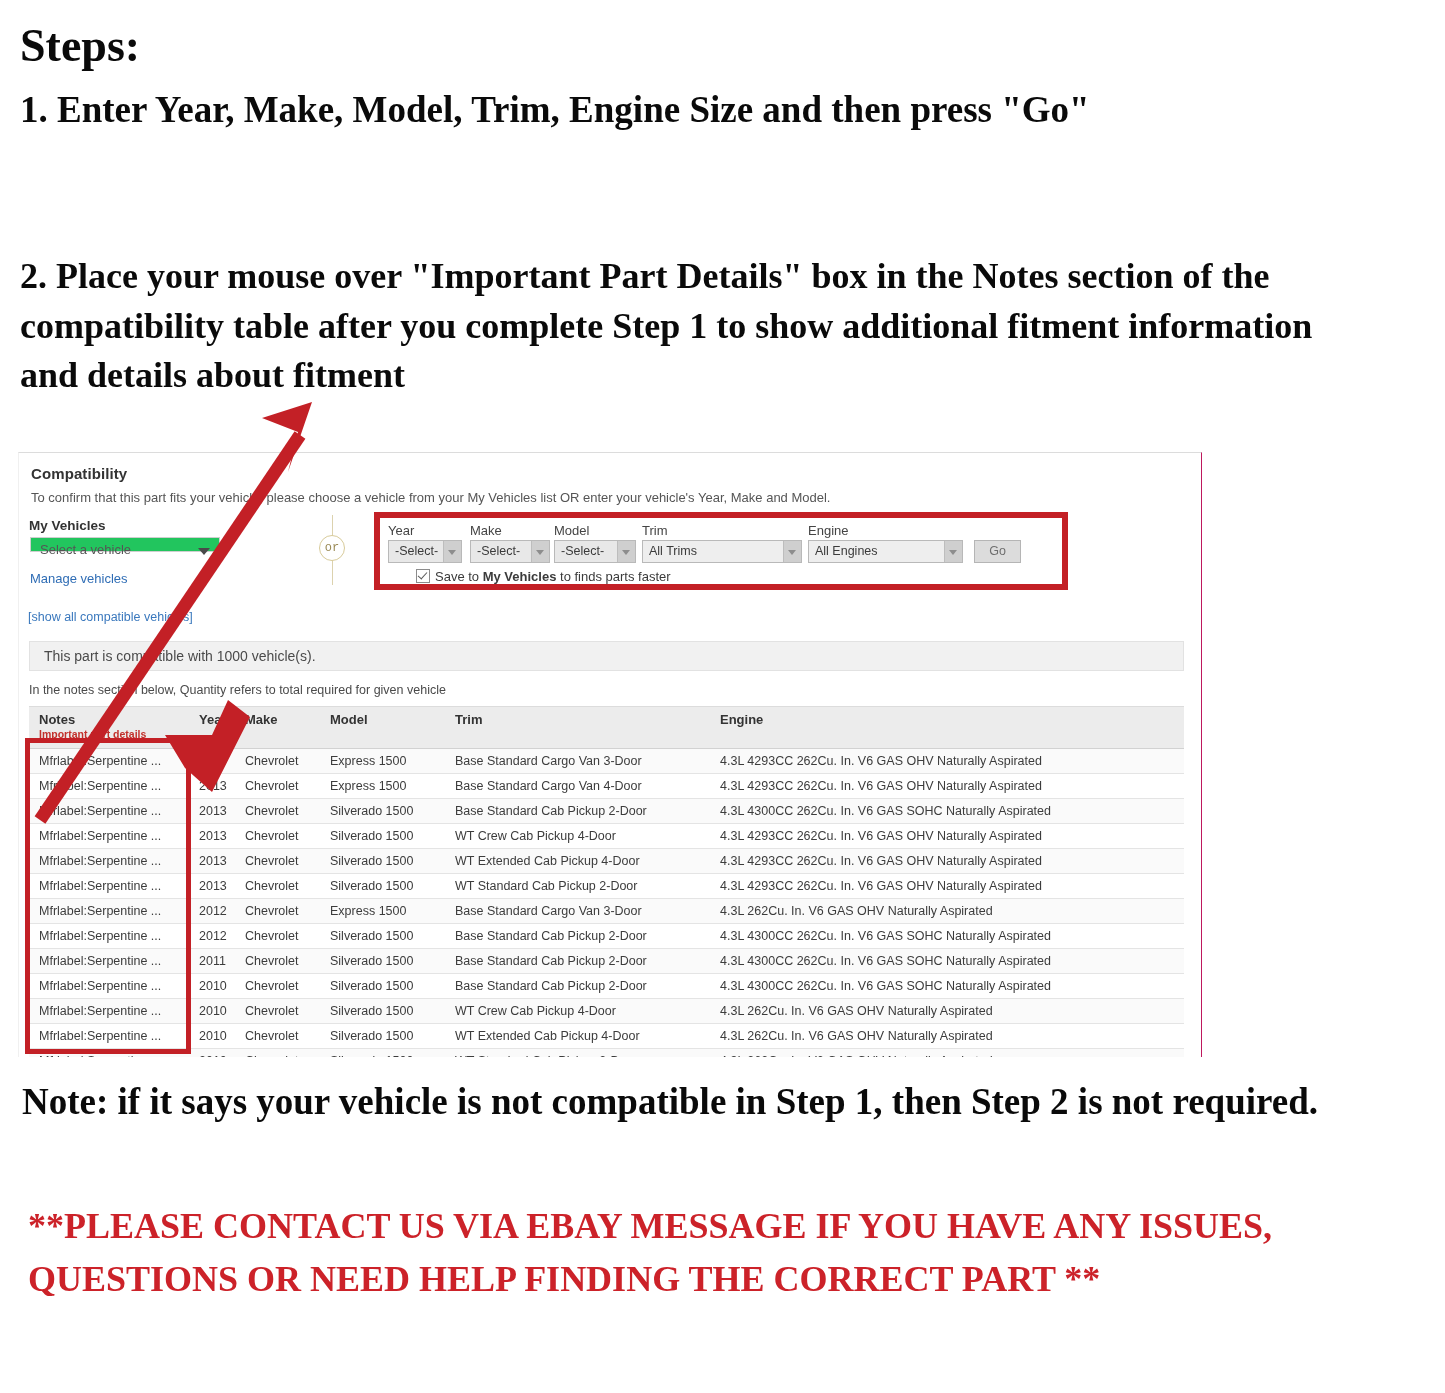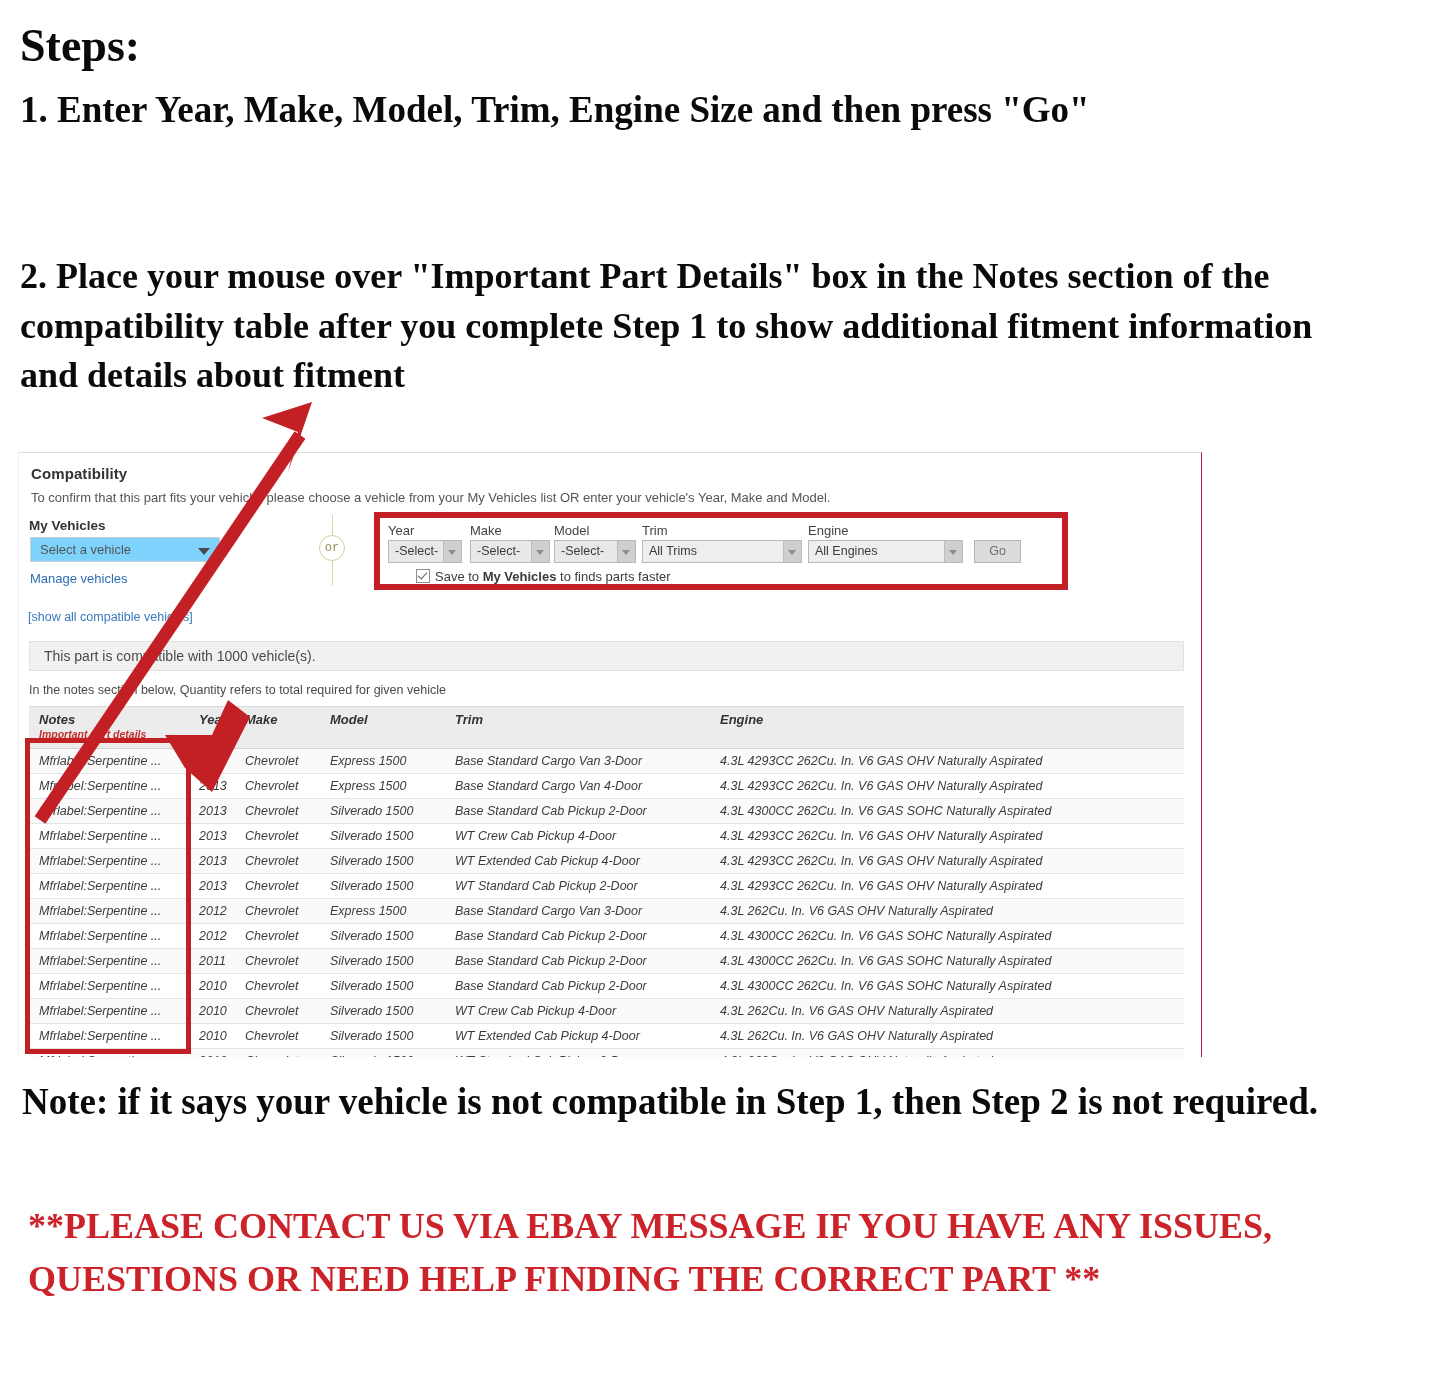--- a/index.html
+++ b/index.html
@@ -98,23 +98,23 @@
     top: 65px;
     font-size: 13.5px;
     font-weight: bold;
     color: #333;
   }
   .myveh-select {
     position: absolute;
     left: 11px;
     top: 84px;
     width: 190px;
-    height: 25px;
+    height: 15px;
     border: 1px solid #cfcfcf;
-    background: #7dd3fc;
+    background: #22c55e;
     box-sizing: border-box;
   }
   .myveh-select .txt {
     position: absolute;
     left: 9px;
     top: 4px;
     font-size: 13px;
     color: #555;
   }
   .myveh-select .caret {
@@ -316,21 +316,20 @@
   }
 
   
   .fit-table {
     position: absolute;
     left: 10px;
     top: 253px;
     width: 1155px;
     border-collapse: collapse;
     table-layout: fixed;
-    font-style: italic;
   }
   .fit-table th {
     background: #ececec;
     border-top: 1px solid #dcdcdc;
     border-bottom: 1px solid #d2d2d2;
     text-align: left;
     padding: 5px 0 6px 10px;
     font-size: 13px;
     font-weight: bold;
     color: #333;

